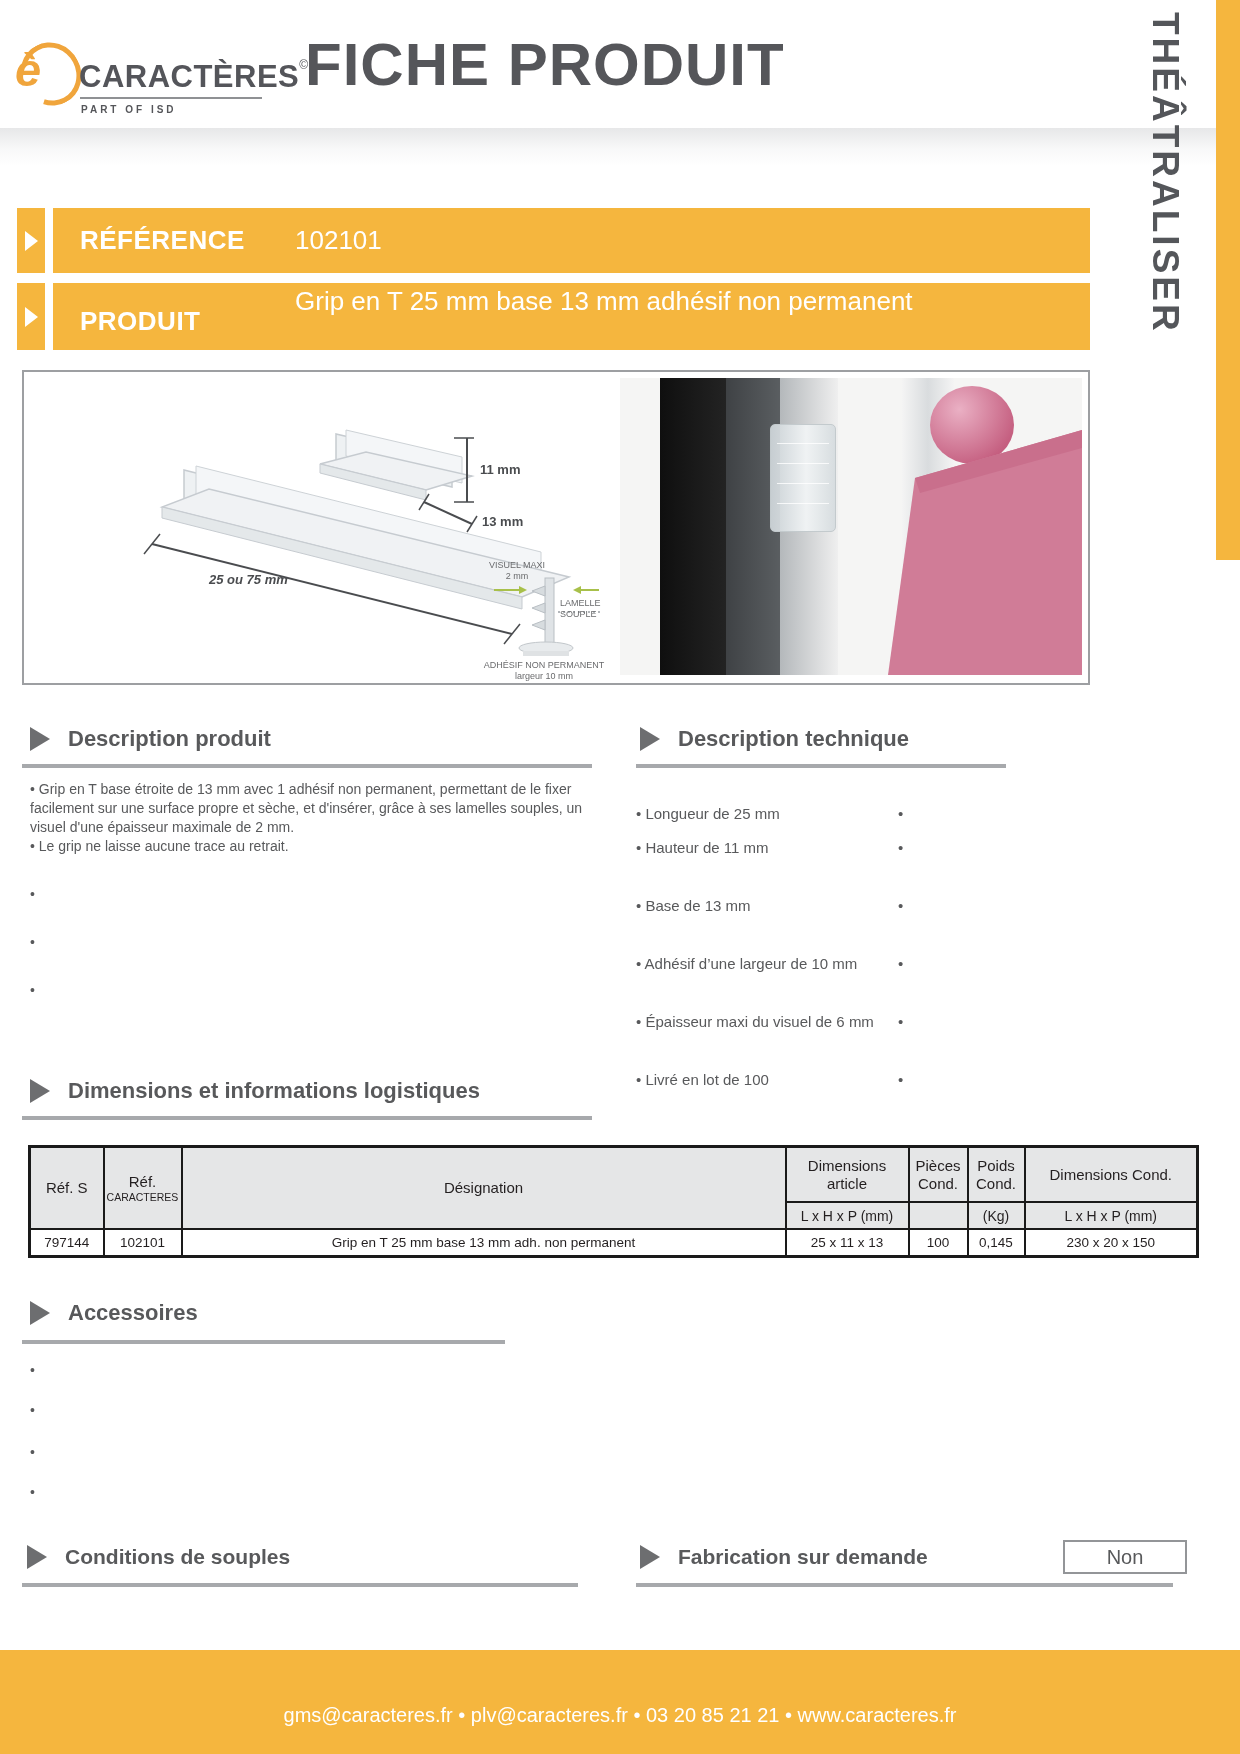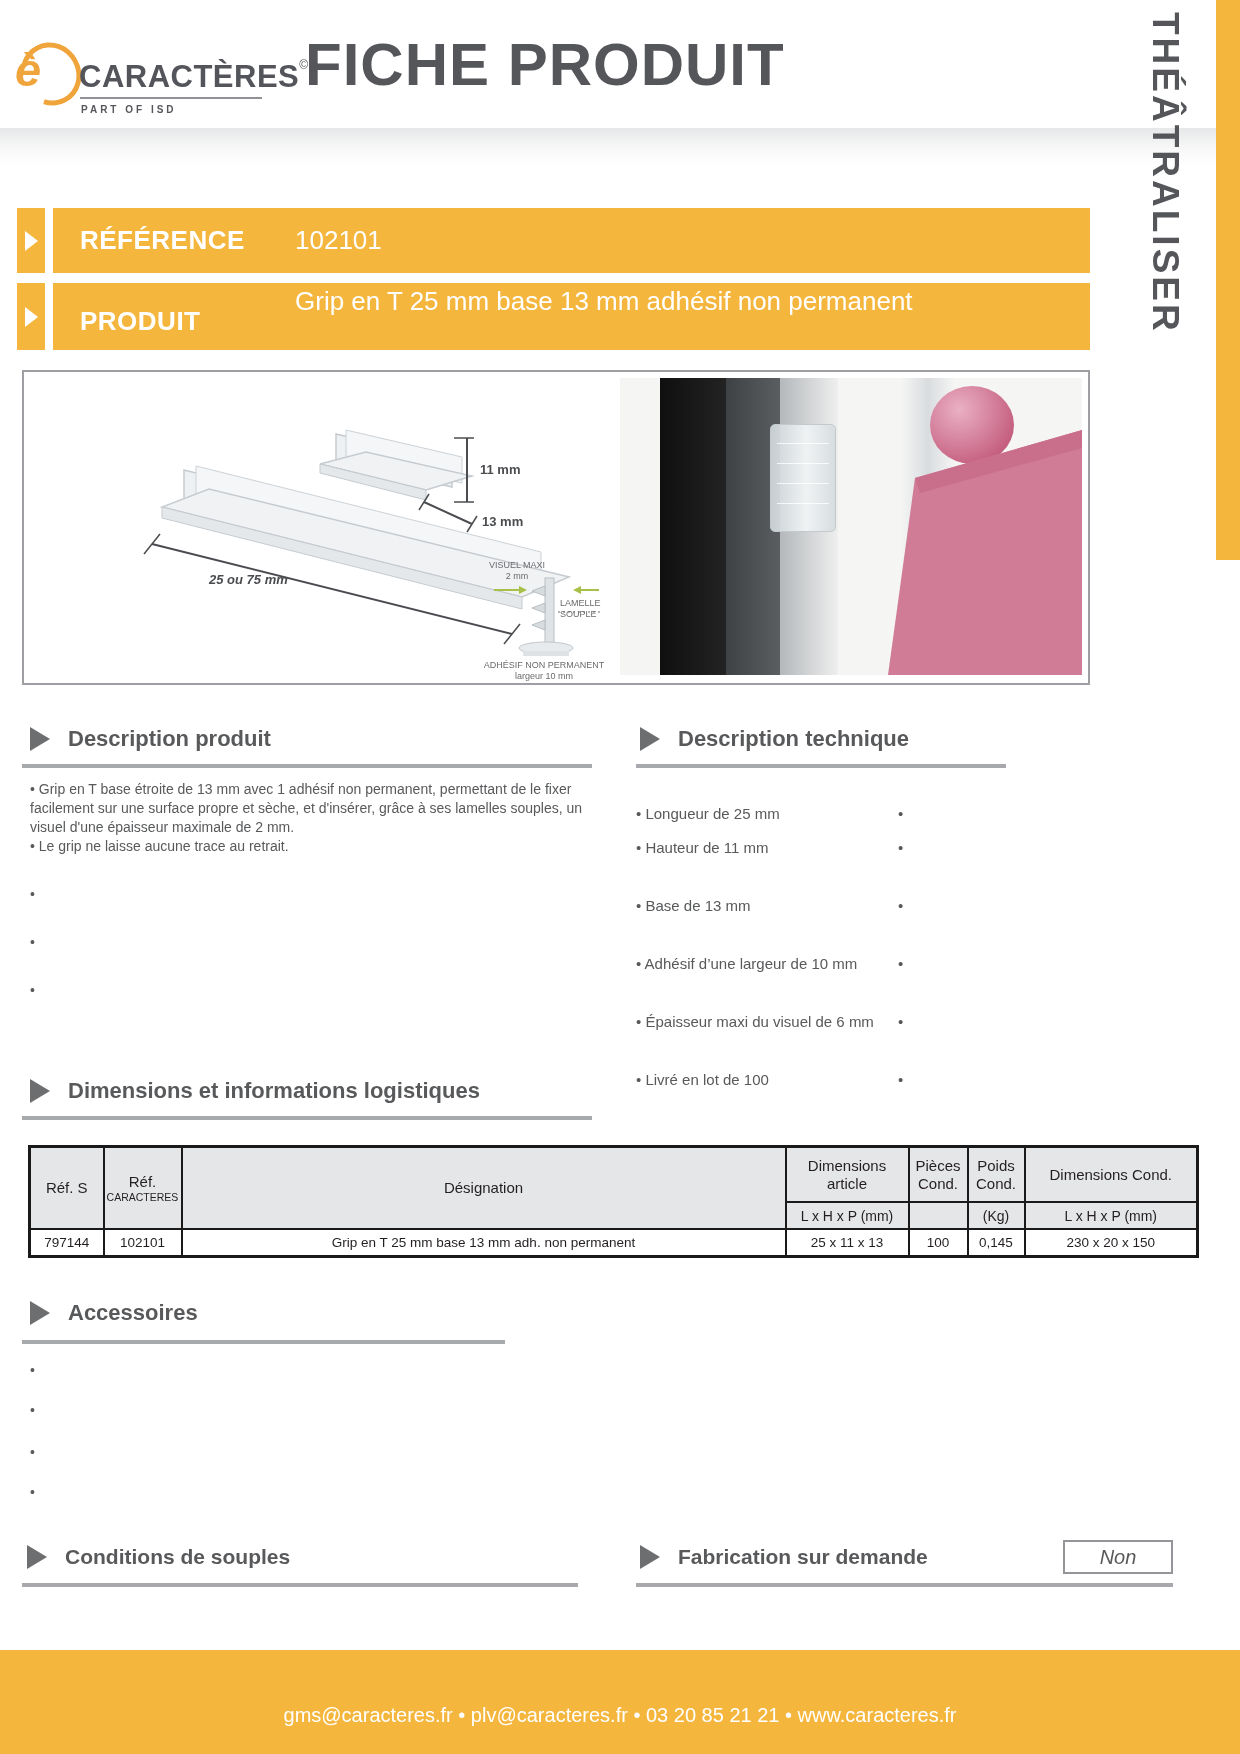--- a/index.html
+++ b/index.html
@@ -59,23 +59,23 @@
   table.logi{position:absolute;left:28px;top:1145px;width:1168px;border-collapse:collapse;
              border:3px solid #1a1a1a;table-layout:fixed;}
   table.logi th,table.logi td{border:2px solid #1a1a1a;padding:0;text-align:center;vertical-align:middle;}
   table.logi thead th{background:#e5e6e7;font-size:15px;font-weight:normal;color:#231f20;line-height:18px;}
   table.logi .h1 th{height:53px;}
   table.logi .h2 th{height:25px;font-size:14px;}
   table.logi tbody td{height:25px;font-size:13.5px;color:#231f20;background:#ffffff;}
   .th-small{font-size:10.5px;line-height:12px;}
 
   
-  .non-box{position:absolute;left:1063px;top:1540px;width:110px;height:34px;background:#ffffff;
+  .non-box{position:absolute;left:1063px;top:1540px;width:124px;height:34px;background:#ffffff;
            border:2px solid #939598;box-sizing:border-box;display:flex;align-items:center;justify-content:center;
-           font-size:20px;color:#58595B;font-style:italic;}
+           font-size:20px;color:#58595B;}
   .footer{position:absolute;left:0;top:1650px;width:1240px;height:104px;background:#F5B63E;color:#ffffff;
           text-align:center;}
   .footer-l1{position:absolute;left:0;width:1240px;top:24px;font-size:20px;}
   .footer-l2{position:absolute;left:0;width:1240px;top:54px;font-size:20px;}
 </style>
 </head>
 <body>
 
 <div id="page">
 

